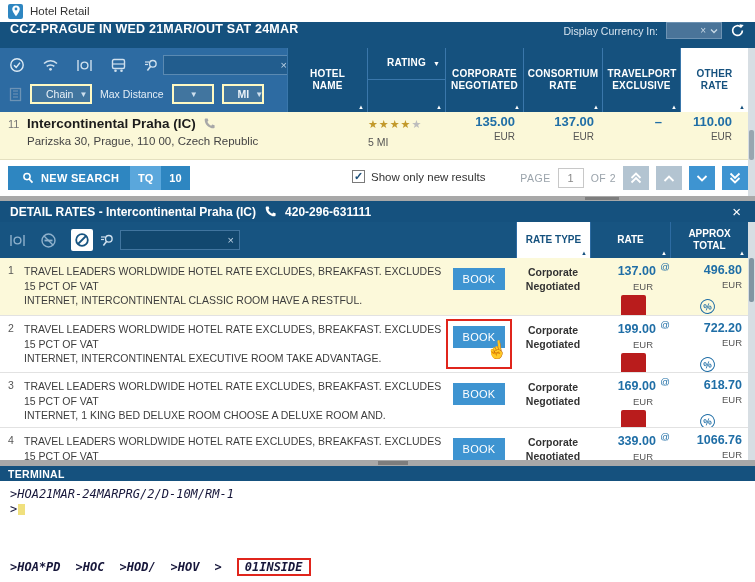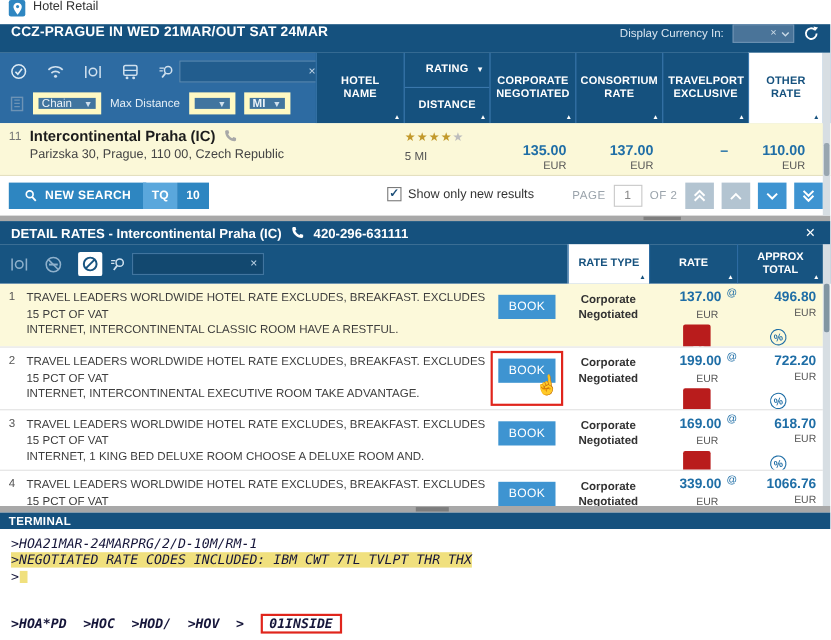--- a/index.html
+++ b/index.html
@@ -3,41 +3,41 @@
 <meta charset="utf-8">
 <style>
 *{box-sizing:border-box;margin:0;padding:0}
 html,body{width:755px;height:582px;overflow:hidden}
 body{font-family:"Liberation Sans",sans-serif;background:#fff;color:#222}
 .app{position:relative;width:755px;height:582px;background:#fff}
 .band{position:absolute;left:0;width:755px}
 svg{display:block}
 
 
-.tabbar{top:0;height:22px;background:#fff;display:flex;align-items:flex-start;gap:7px;padding-left:8px}
+.tabbar{top:0;height:22px;background:#fff;display:flex;align-items:center;gap:7px;padding-left:8px}
 .tabicon{width:15px;height:15px;background:#2e86c1;border-radius:2px;display:flex;align-items:center;justify-content:center}
 .tabbar .tlabel{font-size:11.5px;color:#333}
 
 
 .titlebar{top:22px;height:26px;background:#15517e;color:#fff;display:flex;align-items:flex-start;padding:0 10px}
 .titlebar .title{font-size:12.5px;font-weight:bold;letter-spacing:.2px}
 .titlebar .right{margin-left:auto;display:flex;align-items:center;gap:8px}
 .cur-label{font-size:10.5px;color:#d7e4ef}
 .cur-dd{width:56px;height:17px;background:#4a7499;border:1px solid #6e93b3;display:flex;align-items:center;justify-content:flex-end;gap:4px;padding-right:3px;font-size:10px;color:#c9d9e6}
 .refresh{color:#fff}
 
 
 .strip{top:48px;height:64px;background:#2d6ba2}
 .filterzone{position:absolute;left:0;top:0;width:287px;height:64px}
 .frow1{position:absolute;left:0;top:4px;height:26px;display:flex;align-items:center;gap:17px;padding-left:9px;color:#d9e7f2}
 .frow2{position:absolute;left:0;top:34px;height:24px;display:flex;align-items:center;gap:8px;padding-left:9px}
 .search-field{width:130px;height:20px;background:#225d8e;border:1px solid #5b8ab2;display:flex;align-items:center;color:#cfe0ee}
 .search-field input{flex:1;background:transparent;border:0;outline:none;color:#e8f1f8;font-size:10px;padding:0 4px;min-width:0}
 .clear-x{font-size:11px;color:#bcd2e4;padding:0 5px;cursor:pointer}
-.dd{height:20px;background:#41759f;border:5px solid #fef9c3;color:#eaf2f8;font-size:10.5px;display:flex;align-items:center;gap:6px;padding:0 3px}
+.dd{height:20px;background:#41759f;border:2px solid #fef9c3;color:#eaf2f8;font-size:10.5px;display:flex;align-items:center;gap:6px;padding:0 14px}
 .dd .cv{font-size:8px;color:#cfe0ee}
 .flabel{font-size:10.5px;color:#e4eef6}
 .dim{color:#7da0bf}
 
 .hcell{position:absolute;top:0;height:64px;background:#15517e;border-left:1px solid #3a77ab;color:#fff;display:flex;align-items:center;justify-content:center;text-align:center}
 .hcell .cap{font-size:10px;font-weight:bold;line-height:1.25;letter-spacing:.2px}
 .sort{position:absolute;right:3px;bottom:2px;font-size:6px;color:#fff}
 .hc1{left:287px;width:80px}.hc2{left:367px;width:78px}.hc3{left:445px;width:78px}
 .hc4{left:523px;width:79px}.hc5{left:602px;width:78px}.hc6{left:680px;width:68px}
 .hc6{background:#fff;color:#15517e}.hc6 .sort{color:#15517e}
@@ -47,21 +47,21 @@
 .caret-dd{position:absolute;right:5px;top:12px;font-size:7px;color:#fff}
 
 
 .hotelrow{top:112px;height:48px;background:#fbf8d8;border-bottom:1px solid #e4e0c0}
 .h-idx{position:absolute;left:8px;top:6px;font-size:11px;color:#777}
 .h-name{position:absolute;left:27px;top:4px;font-size:13.5px;font-weight:bold;color:#1c1c1c;display:flex;align-items:center;gap:7px}
 .h-addr{position:absolute;left:27px;top:23px;font-size:11.5px;color:#444}
 .h-stars{position:absolute;left:368px;top:6px;font-size:11px;letter-spacing:1px}
 .h-stars .gold{color:#c2992b}.h-stars .grey{color:#bdbdbd}
 .h-dist{position:absolute;left:368px;top:24px;font-size:10.5px;color:#555}
-.vcell{position:absolute;top:17px;text-align:right;padding-right:8px}
+.vcell{position:absolute;top:2px;text-align:right;padding-right:8px}
 .vcell .amt{font-size:13px;font-weight:bold;color:#1f6ea6}
 .vcell .cur{font-size:10px;color:#555;margin-top:2px}
 .vc3{left:445px;width:78px}.vc4{left:523px;width:79px}.vc5{left:602px;width:78px}.vc6{left:680px;width:60px}
 
 
 .rfooter{top:160px;height:36px;background:#fff}
 .btn-newsearch{position:absolute;left:8px;top:6px;height:24px;background:#2e86c1;color:#fff;font-size:11px;font-weight:bold;display:flex;align-items:center;gap:7px;padding:0 14px;border:0;letter-spacing:.3px;cursor:pointer}
 .btn-tq{position:absolute;left:130px;top:6px;height:24px;display:flex;border:0;padding:0;background:none;cursor:pointer}
 .btn-tq .seg1{background:#5aa7dc;color:#fff;font-size:11px;font-weight:bold;display:flex;align-items:center;padding:0 8px}
 .btn-tq .seg2{background:#2e86c1;color:#fff;font-size:11px;font-weight:bold;display:flex;align-items:center;padding:0 8px}
@@ -241,23 +241,20 @@
 
     <div class="hcell hc1">
       <span class="cap" style="max-width:46px">HOTEL NAME</span>
       <span class="sort">▲</span>
     </div>
     <div class="hcell hc2 split">
       <span class="half topb">
         <span class="cap">RATING</span>
         <span class="caret-dd">▼</span>
       </span>
-      <span class="half">
-        <span class="cap">DISTANCE</span>
-      </span>
       <span class="sort">▲</span>
     </div>
     <div class="hcell hc3">
       <span class="cap" style="max-width:70px">CORPORATE NEGOTIATED</span>
       <span class="sort">▲</span>
     </div>
     <div class="hcell hc4">
       <span class="cap" style="max-width:72px">CONSORTIUM RATE</span>
       <span class="sort">▲</span>
     </div>
@@ -506,21 +503,20 @@
   <div class="band hdiv2">
       <span class="thumb"></span>
     </div>
 
   <div class="band termhdr">
       <span>TERMINAL</span>
     </div>
   <div class="band termbody">
     <div style="height:6px"></div>
     <div class="tline">&gt;HOA21MAR-24MARPRG/2/D-10M/RM-1</div>
-    <div class="tline hl"><span>&gt;NEGOTIATED RATE CODES INCLUDED: IBM CWT 7TL TVLPT THR THX</span></div>
     <div class="tline"><span>&gt;</span><span class="cursorblk"></span></div>
     <div class="shortcuts">
       <span class="sc">&gt;HOA*PD</span>
       <span class="sc">&gt;HOC</span>
       <span class="sc">&gt;HOD/</span>
       <span class="sc">&gt;HOV</span>
       <span class="sc">&gt;</span>
       <span class="boxedcmd">01INSIDE</span>
     </div>
   </div>

